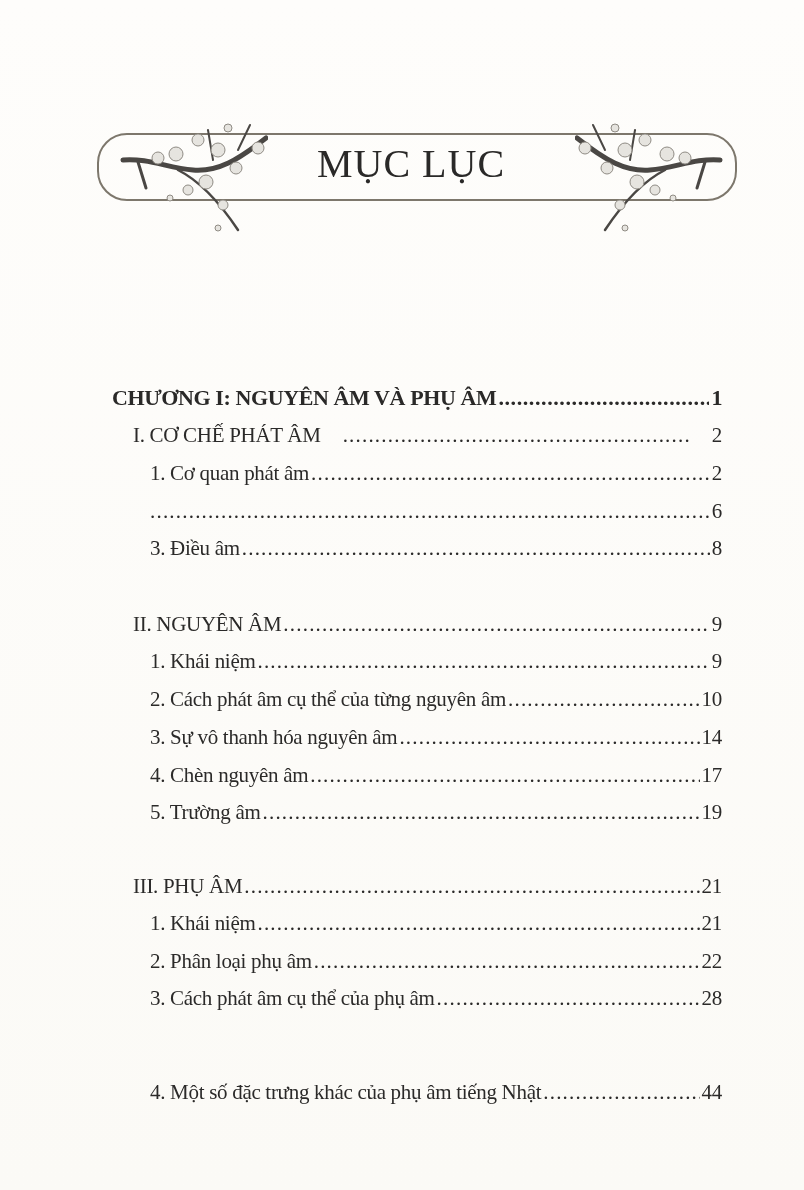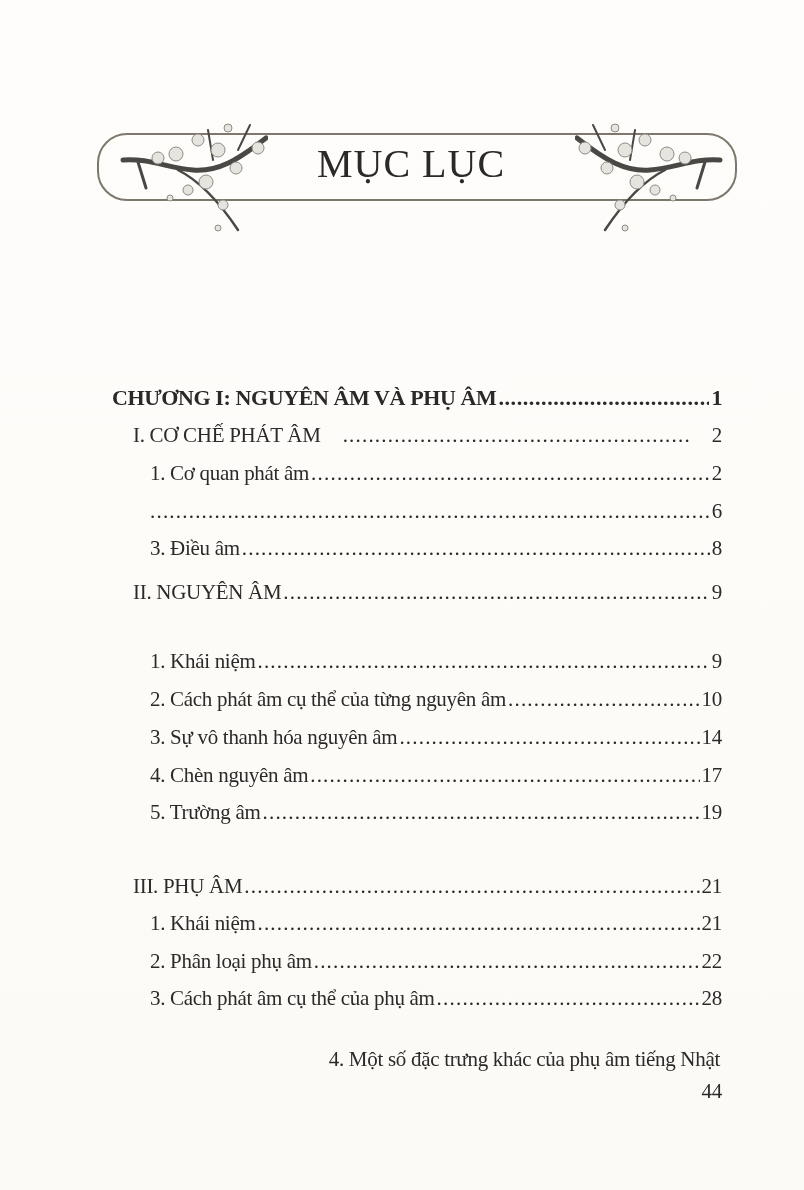--- a/index.html
+++ b/index.html
@@ -55,21 +55,21 @@
 
   .toc {
     position: absolute;
     left: 0;
     top: 0;
     width: 804px;
   }
   .toc-row {
     position: absolute;
     display: flex;
-    align-items: flex-end;
+    align-items: flex-start;
     height: 32px;
     line-height: 32px;
     right: 82px;
     white-space: nowrap;
   }
   .toc-row .label {
     flex: 0 0 auto;
     padding-right: 2px;
   }
   .toc-row .leader {
@@ -194,21 +194,21 @@
       <span class="leader"></span>
       <span class="page-num">6</span>
     </div>
 
     <div class="toc-row lvl2" style="top:532px;">
       <span class="label">3. Điều âm</span>
       <span class="leader"></span>
       <span class="page-num">8</span>
     </div>
 
-    <div class="toc-row lvl1" style="top:576px;">
+    <div class="toc-row lvl1" style="top:608px;">
       <span class="label">II. NGUYÊN ÂM</span>
       <span class="leader"></span>
       <span class="page-num">9</span>
     </div>
 
     <div class="toc-row lvl2" style="top:645px;">
       <span class="label">1. Khái niệm</span>
       <span class="leader"></span>
       <span class="page-num">9</span>
     </div>
@@ -254,20 +254,20 @@
       <span class="leader"></span>
       <span class="page-num">22</span>
     </div>
 
     <div class="toc-row lvl2" style="top:982px;">
       <span class="label">3. Cách phát âm cụ thể của phụ âm</span>
       <span class="leader"></span>
       <span class="page-num">28</span>
     </div>
 
-    <div class="toc-row lvl2" style="top:1043px;flex-direction:column;">
+    <div class="toc-row lvl2" style="top:1076px;">
       <span class="label">4. Một số đặc trưng khác của phụ âm tiếng Nhật</span>
       <span class="leader"></span>
       <span class="page-num">44</span>
     </div>
 
   </div>
 </div>
 
 </body></html>

